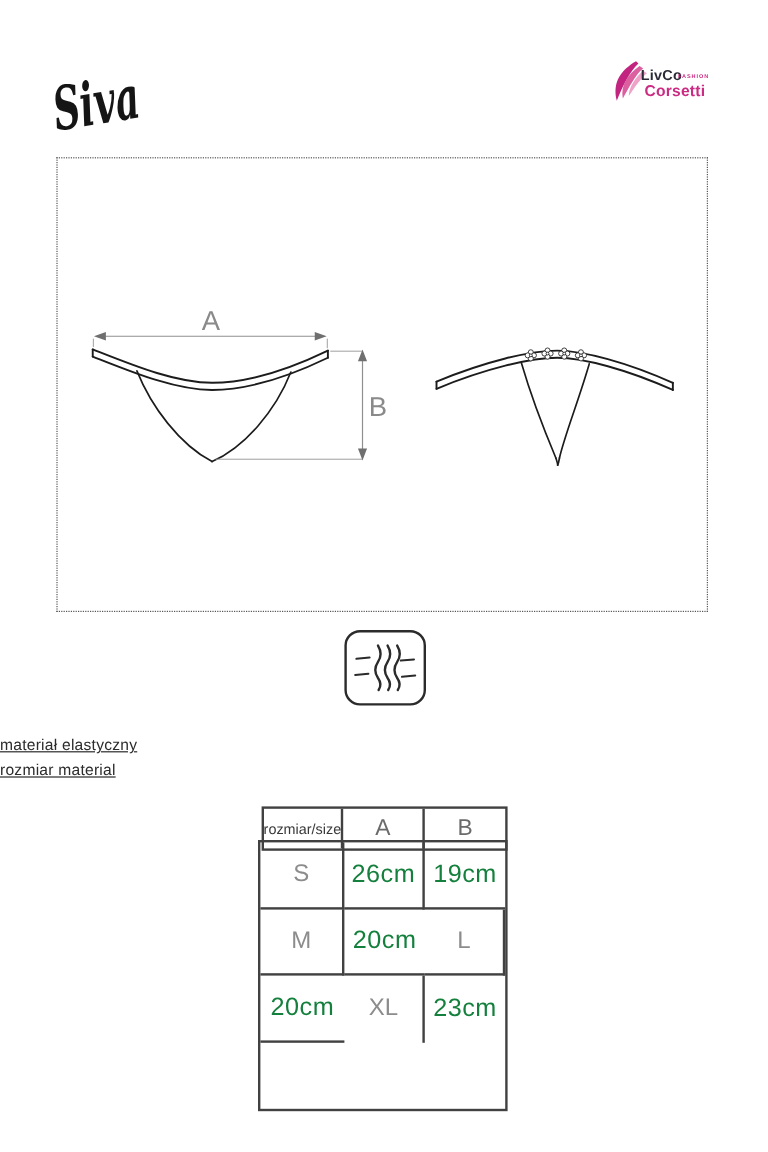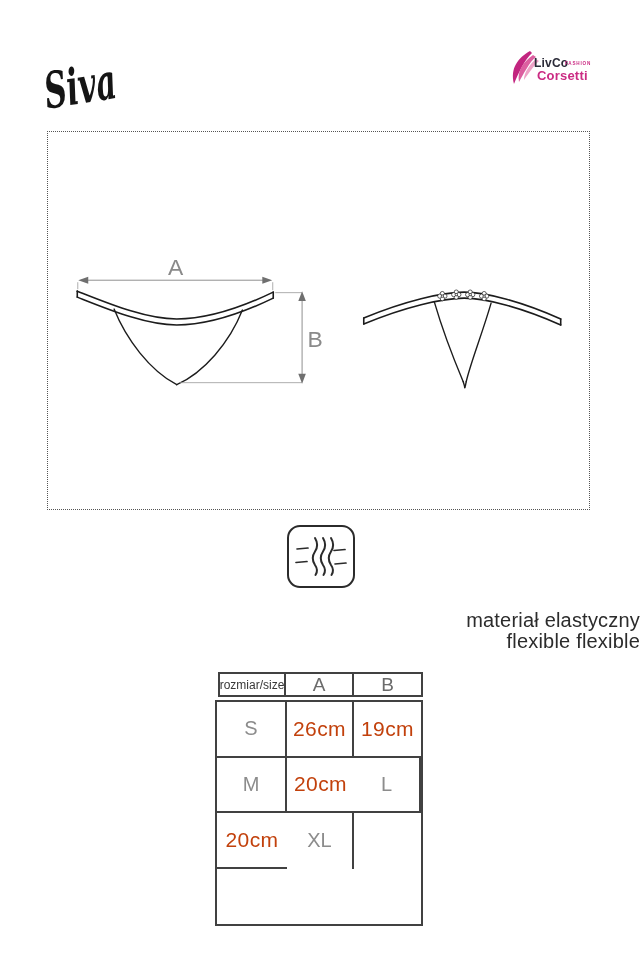--- a/index.html
+++ b/index.html
@@ -30,40 +30,40 @@
   .petal{stroke:#1c1c1c;stroke-width:0.7;fill:#ffffff;}
 
   
   .flex-icon{position:absolute;left:287px;top:525px;width:68px;height:63px;
              border:2px solid #2b2b2b;border-radius:13px;box-sizing:border-box;}
   .flex-icon svg{position:absolute;left:0;top:0;width:100%;height:100%;}
   .wave{stroke:#2b2b2b;stroke-width:2;fill:none;stroke-linecap:round;}
   .dash{stroke:#2b2b2b;stroke-width:1.7;fill:none;stroke-linecap:round;}
 
   
-  .material-caption{position:absolute;left:0;top:610px;width:640px;text-align:right;
-                    font-size:20px;line-height:21px;color:#2c2c2c;letter-spacing:0.2px;}
-
-  
-  .size-table-header{position:absolute;left:218px;top:672px;width:205px;height:25px;
+  .material-caption{position:absolute;left:0;top:610px;width:640px;text-align:left;
+                    font-size:13px;line-height:21px;color:#2c2c2c;letter-spacing:0.2px;text-decoration:underline;}
+
+  
+  .size-table-header{position:absolute;left:218px;top:672px;width:205px;height:37px;
                      box-sizing:border-box;border:2px solid #414141;display:grid;
                      grid-template-columns:66px 68px 67px;}
   .size-table-header .th{display:flex;align-items:center;justify-content:center;}
   .size-table-header .th.br{border-right:2px solid #414141;}
   .th-label{font-size:12px;color:#383838;}
   .th-ab{font-size:19px;color:#6b6b6b;}
 
   .size-table-body{position:absolute;left:215px;top:700px;width:208px;height:226px;
                    box-sizing:border-box;border:2px solid #414141;display:grid;
                    grid-template-columns:70px 67px 67px;grid-template-rows:repeat(4,1fr);}
   .size-table-body .td{display:flex;align-items:center;justify-content:center;}
   .size-table-body .td.br{border-right:2px solid #414141;}
   .size-table-body .td.bb{border-bottom:2px solid #414141;}
   .cell-size{font-size:20px;color:#8c8c8c;}
-  .cell-val{font-size:21px;color:#c2410c;letter-spacing:0.4px;}
+  .cell-val{font-size:21px;color:#15803d;letter-spacing:0.4px;}
 </style>
 </head>
 <body>
 
 <div class="page">
 
   <svg class="siva-logo" viewBox="0 0 110 90">
     <g transform="rotate(-9 55 45)">
       <text class="siva-text" x="10" y="62" textLength="72" lengthAdjust="spacingAndGlyphs">Siva</text>
     </g>
@@ -165,21 +165,21 @@
       <path class="wave" d="M42 11 C45 16 45 20 42 24.5 C39 29 39 33.5 42 38 C44.5 41.5 44.5 45 42.5 48"></path>
       <path class="dash" d="M8 22 L19 21"></path>
       <path class="dash" d="M7 35.5 L18 34.5"></path>
       <path class="dash" d="M45 23.5 L56 22.5"></path>
       <path class="dash" d="M46 37 L57 36"></path>
     </svg>
   </div>
 
   <div class="material-caption">
     <div>materiał elastyczny</div>
-    <div>flexible flexible</div>
+    <div>rozmiar material</div>
   </div>
 
   <div class="size-table-header">
     <div class="th th-label br">rozmiar/size</div>
     <div class="th th-ab br">A</div>
     <div class="th th-ab">B</div>
   </div>
 
   <div class="size-table-body">
     <div class="td br bb">
@@ -202,15 +202,18 @@
     <div class="td br bb">
         <span class="cell-size">L</span>
       </div>
     <div class="td bb">
         <span class="cell-val">20cm</span>
       </div>
 
     <div class="td br">
         <span class="cell-size">XL</span>
       </div>
+    <div class="td">
+        <span class="cell-val">23cm</span>
+      </div>
   </div>
 
 </div>
 
 </body></html>

